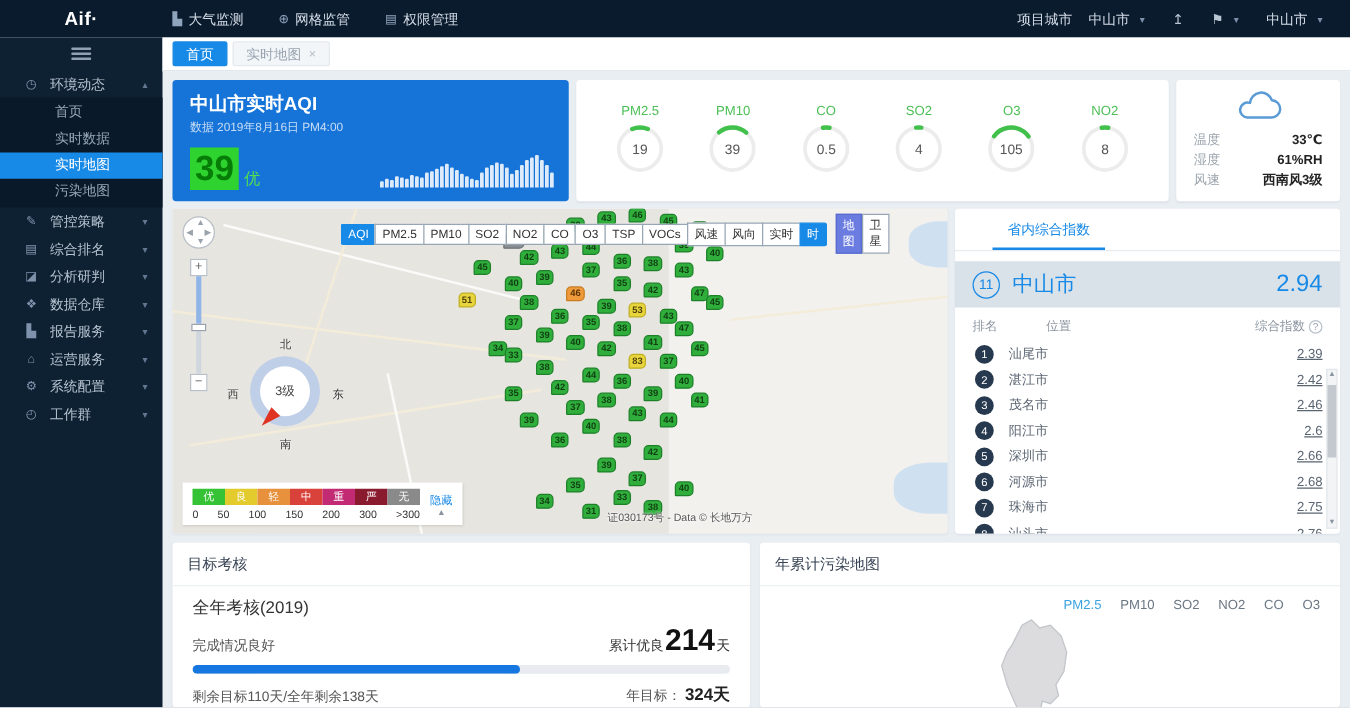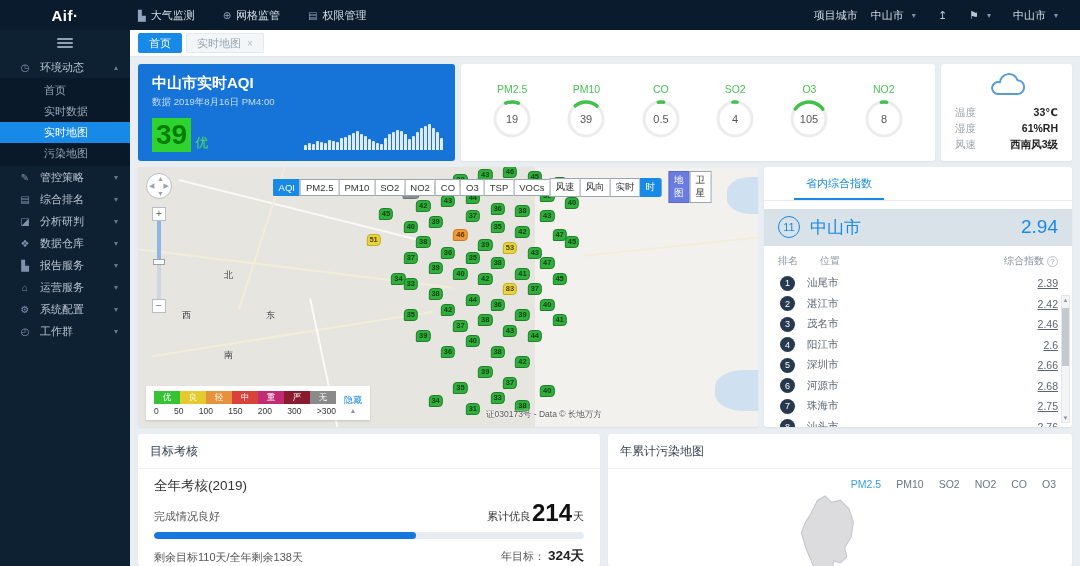--- a/index.html
+++ b/index.html
@@ -106,25 +106,25 @@
   .chip { width:26px; height:13px; font-size:8.5px; color:#fff; display:flex; align-items:center; justify-content:center; }
   .lg-scale { display:flex; justify-content:space-between; font-size:8.5px; color:#333; margin-top:2px; }
   .lg-hide { display:flex; flex-direction:column; align-items:center; justify-content:center; font-size:9px; color:#1789e6; cursor:pointer; }
   .lg-hide .up { font-size:7px; color:#8a94a0; }
   .copyright { position:absolute; left:348px; bottom:6px; font-size:8.5px; color:#555; z-index:6; text-shadow:0 0 2px #fff,0 0 2px #fff; }
 
   
   .ranking { flex:1; display:flex; flex-direction:column; position:relative; overflow:hidden; }
   .rk-tabs { border-bottom:1px solid #e8ecf0; padding-left:30px; }
   .rk-tab { display:inline-block; font-size:11px; color:#1789e6; padding:9px 12px 7px; border-bottom:2px solid #1789e6; cursor:pointer; }
-  .rk-summary { margin-top:8px; background:#d9e1e9; display:flex; padding:7px 14px; }
+  .rk-summary { margin-top:8px; background:#d9e1e9; display:flex; align-items:center; padding:7px 14px; }
   .rk-badge-big { width:22px; height:22px; border:1px solid #1789e6; border-radius:50%; color:#1789e6; font-size:11px; display:flex; align-items:center; justify-content:center; background:transparent; }
   .rk-city { font-size:17px; color:#1789e6; margin-left:10px; }
   .rk-val { margin-left:auto; font-size:19px; color:#1789e6; }
-  .rk-cols { display:flex; padding:8px 14px 5px; font-size:10px; color:#8a94a0; align-items:center; }
+  .rk-cols { display:flex; padding:8px 14px 5px; font-size:10px; color:#8a94a0; align-items:center;gap:17px; }
   .rk-col-place { margin-left:22px; }
   .rk-col-idx { margin-left:auto; display:flex; align-items:center; gap:3px; }
   .qmark { width:11px; height:11px; border:1px solid #b9c2cc; border-radius:50%; font-size:8px; color:#9aa4af; display:flex; align-items:center; justify-content:center; }
   .rk-list { flex:1; overflow:hidden; padding-right:12px; }
   .rk-row { display:flex; align-items:center; height:20.5px; padding:0 2px 0 16px; }
   .rk-rank { width:15px; height:15px; border-radius:50%; background:#27394e; color:#fff; font-size:9px; display:flex; align-items:center; justify-content:center; flex-shrink:0; }
   .rk-name { font-size:10.5px; color:#5a6572; margin-left:12px; }
   .rk-num { margin-left:auto; font-size:10.5px; color:#5a6572;text-decoration:underline; }
   .rk-scroll { position:absolute; right:2px; top:128px; bottom:4px; width:9px; background:#f3f4f6; border:1px solid #e4e7ea; z-index:4; }
   .rk-thumb { position:absolute; top:12px; left:0; width:7px; height:58px; background:#c4c9cf; }
@@ -436,20 +436,24 @@
                   <div class="zs-fill"></div>
                   <div class="zs-thumb"></div>
                 </div>
                 <div class="zs-btn">−</div>
               </div>
 
               <div class="cdir" style="left:86px;top:102px;">北</div>
               <div class="cdir" style="left:44px;top:142px;">西</div>
               <div class="cdir" style="left:128px;top:142px;">东</div>
               <div class="cdir" style="left:86px;top:182px;">南</div>
+              <div class="compass">
+                <div class="cc">3级</div>
+                <div class="needle"></div>
+              </div>
 
               <div class="markers" id="markers">
                   <div class="mk" style="left: 56%; top: 3%;">43</div>
                   <div class="mk" style="left: 60%; top: 2%;">46</div>
                   <div class="mk" style="left: 64%; top: 4%;">45</div>
                   <div class="mk" style="left: 52%; top: 5%;">39</div>
                   <div class="mk" style="left: 68%; top: 6%;">38</div>
                   <div class="mk" style="left: 48%; top: 8%;">42</div>
                   <div class="mk" style="left: 58%; top: 8%;">41</div>
                   <div class="mk" style="left: 62%; top: 9%;">40</div>

